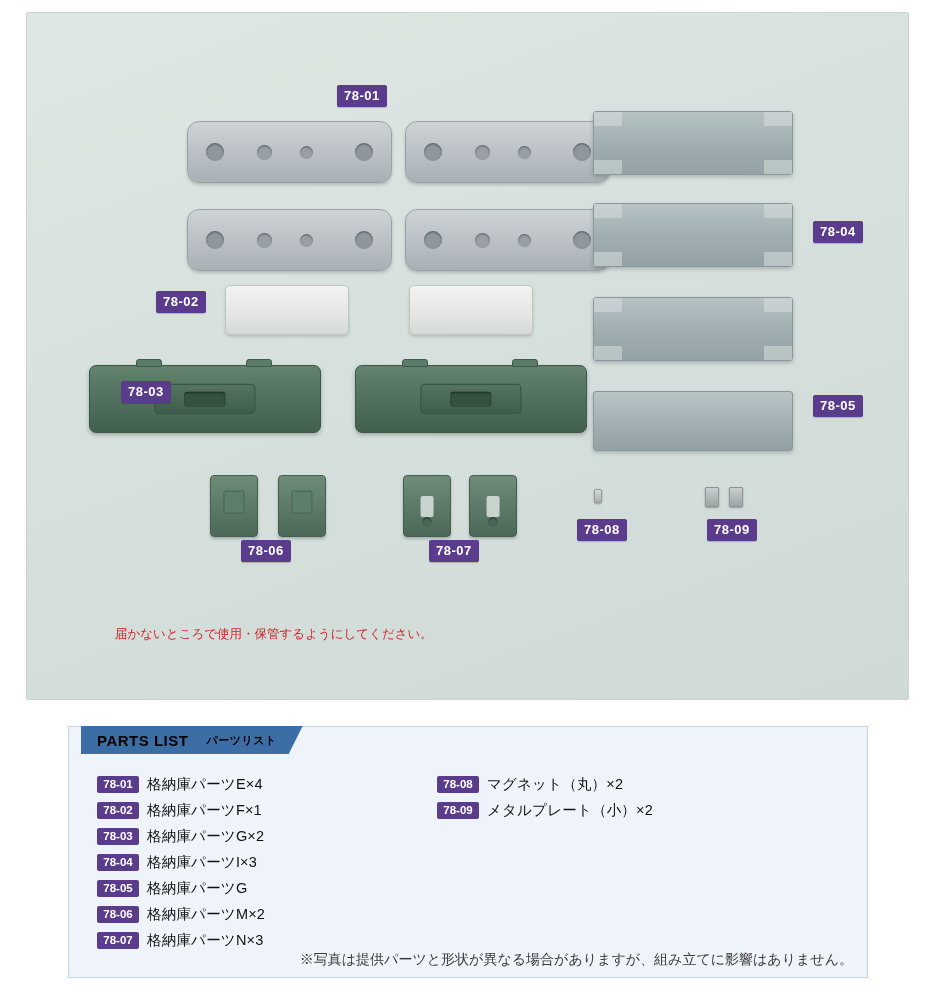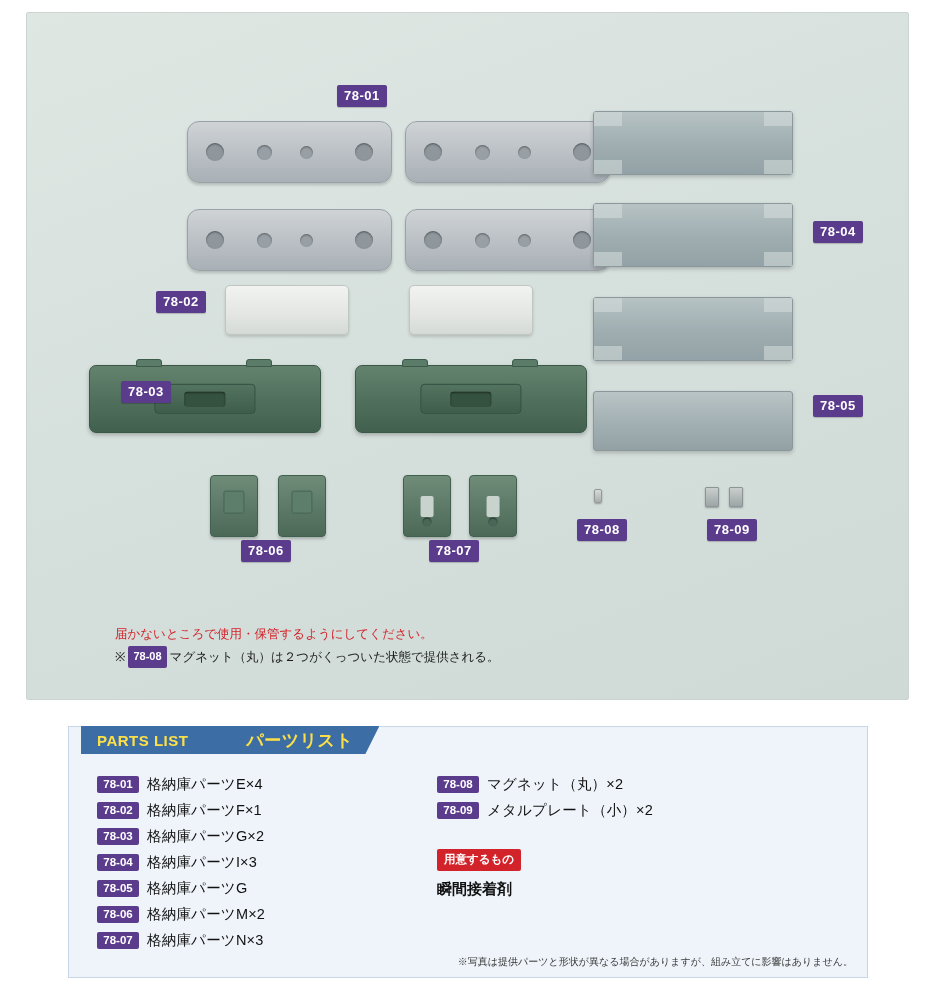--- a/index.html
+++ b/index.html
@@ -230,28 +230,27 @@
     width: 800px; height: 252px;
     background: #eef4fa;
     border: 1px solid #c7d7e6;
   }
   .parts-title {
     position: absolute;
     left: 12px; top: -1px;
     height: 28px;
     padding: 0 26px 0 16px;
     background: #3c6ea5;
-    color: #fde047;
+    color: #000000;
     display: flex; align-items: center;
     font-size: 15px; font-weight: bold;
     letter-spacing: .5px;
     clip-path: polygon(0 0, 100% 0, calc(100% - 14px) 100%, 0 100%);
-    gap: 48px;
-  }
-  .parts-title .sub { font-size: 17px; font-weight: bold; margin-left: 10px; }
+  }
+  .parts-title .sub { font-size: 11px; font-weight: bold; margin-left: 18px; }
 
   .col {
     position: absolute;
     top: 44px;
   }
   .col.left  { left: 28px; width: 330px; }
   .col.right { left: 368px; width: 360px; }
 
   .pl-row {
     display: flex;
@@ -287,21 +286,21 @@
   .prepare-item {
     margin-top: 9px;
     font-size: 15px;
     font-weight: bold;
     color: #111;
   }
 
   .footnote {
     position: absolute;
     right: 14px; bottom: 8px;
-    font-size: 10px;
+    font-size: 14px;
     color: #3a3a3a;
   }
 </style>
 </head>
 <body>
 
 <div id="page">
 
   <div class="photo-panel">
     <div class="photo-inner">
@@ -390,23 +389,20 @@
       <div class="tag" style="left:786px; top:208px;">78-04</div>
       <div class="tag" style="left:786px; top:382px;">78-05</div>
       <div class="tag" style="left:214px; top:527px;">78-06</div>
       <div class="tag" style="left:402px; top:527px;">78-07</div>
       <div class="tag" style="left:550px; top:506px;">78-08</div>
       <div class="tag" style="left:680px; top:506px;">78-09</div>
 
 
       <div class="notes">
         <div class="line red">届かないところで使用・保管するようにしてください。</div>
-        <div class="line">
-          <span>※</span><span class="inline-tag">78-08</span><span>マグネット（丸）は２つがくっついた状態で提供される。</span>
-        </div>
       </div>
 
     </div>
   </div>
 
   <div class="parts-box">
     <div class="parts-title">
       <span>PARTS LIST</span>
       <span class="sub">パーツリスト</span>
     </div>
@@ -445,22 +441,18 @@
     <div class="col right">
       <div class="pl-row">
         <span class="pl-code">78-08</span>
         <span class="pl-name">マグネット（丸）×2</span>
       </div>
       <div class="pl-row">
         <span class="pl-code">78-09</span>
         <span class="pl-name">メタルプレート（小）×2</span>
       </div>
 
-      <div class="prepare-block">
-        <span class="prepare-tag">用意するもの</span>
-        <div class="prepare-item">瞬間接着剤</div>
-      </div>
     </div>
 
     <div class="footnote">※写真は提供パーツと形状が異なる場合がありますが、組み立てに影響はありません。</div>
   </div>
 
 </div>
 
 </body></html>

